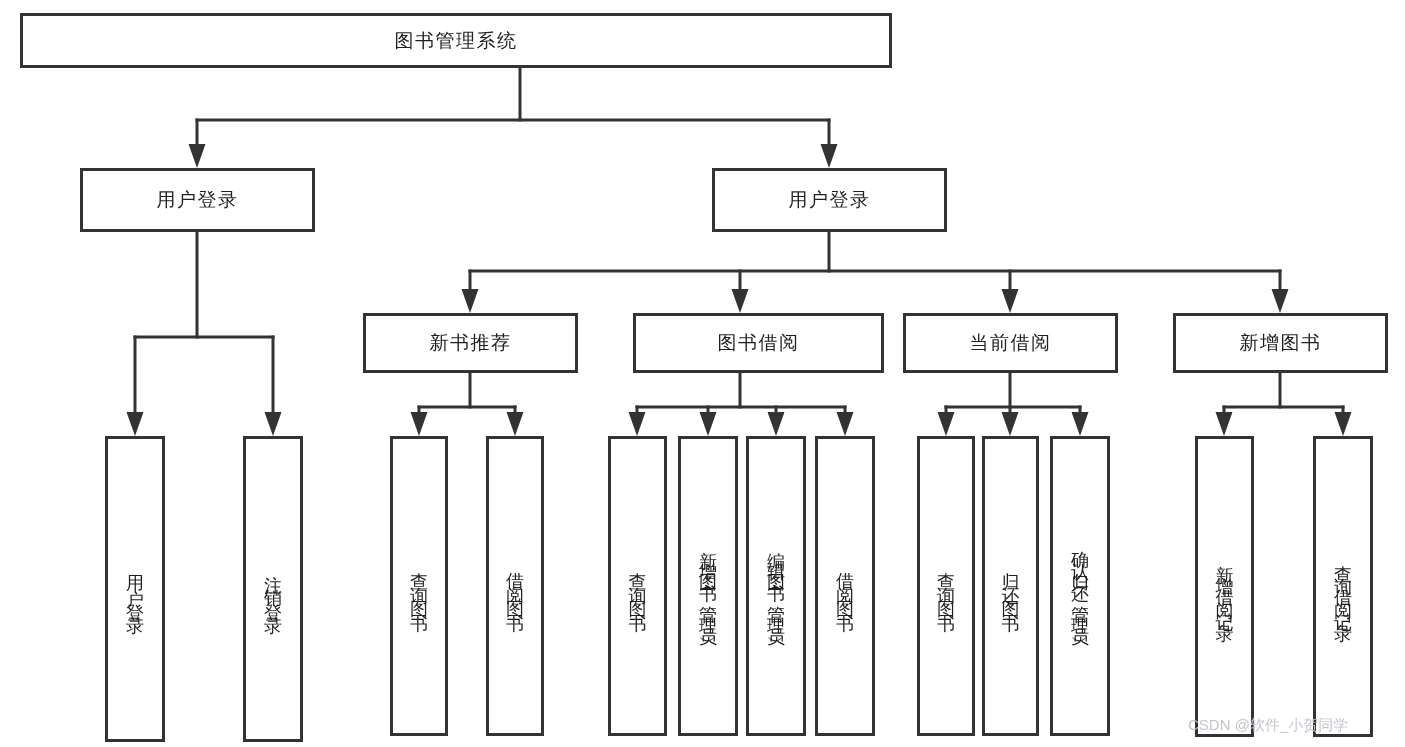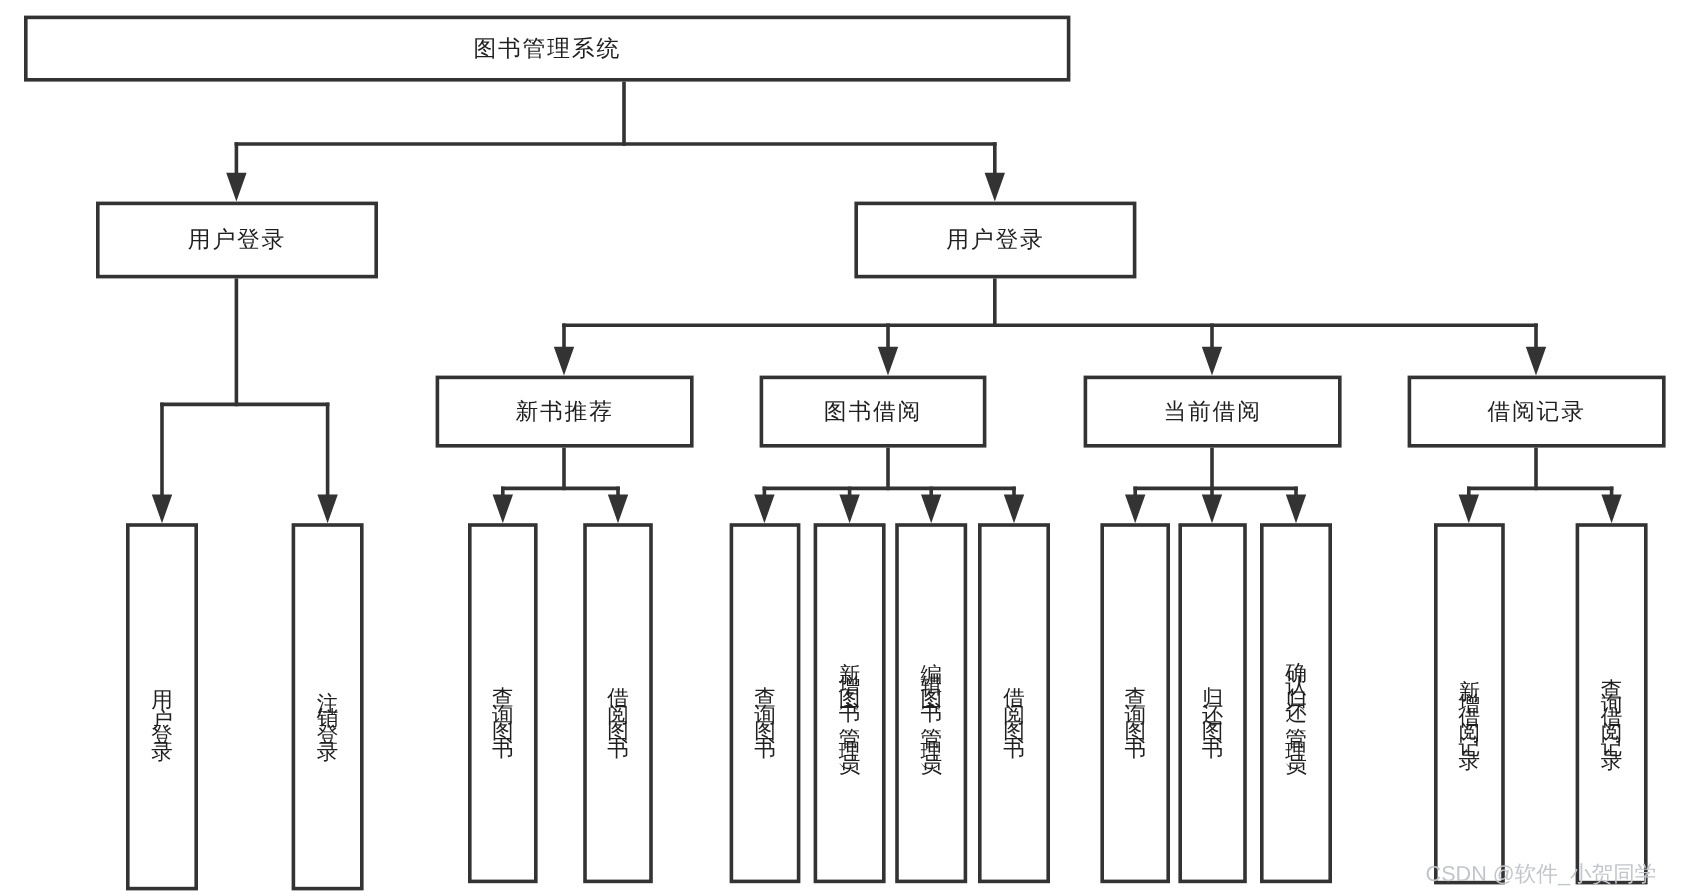--- a/index.html
+++ b/index.html
@@ -56,21 +56,21 @@
     color: var(--text);
     line-height: 1;
   }
   .vt4 { letter-spacing: 14px; }
   .vt6 { letter-spacing: 12px; }
   .vt9 { letter-spacing: 11px; }
   .watermark {
     position: absolute;
     left: 1188px;
     top: 716px;
-    font-size: 18px;
+    font-size: 15px;
     color: var(--watermark);
     white-space: nowrap;
     z-index: 5;
   }
 </style>
 </head>
 <body>
 
 <div class="canvas">
 
@@ -157,28 +157,28 @@
   <div class="box" style="left:80px; top:168px; width:235px; height:64px;">
     <span class="hlabel">用户登录</span>
   </div>
   <div class="box" style="left:712px; top:168px; width:235px; height:64px;">
     <span class="hlabel">用户登录</span>
   </div>
 
   <div class="box" style="left:363px; top:313px; width:215px; height:60px;">
     <span class="hlabel">新书推荐</span>
   </div>
-  <div class="box" style="left:633px; top:313px; width:189px; height:60px;align-items:center;">
+  <div class="box" style="left:633px; top:313px; width:251px; height:60px;align-items:center;">
     <span class="hlabel">图书借阅</span>
   </div>
   <div class="box" style="left:903px; top:313px; width:215px; height:60px;text-align:center;">
     <span class="hlabel">当前借阅</span>
   </div>
   <div class="box" style="left:1173px; top:313px; width:215px; height:60px;">
-    <span class="hlabel">借阅记录</span>
+    <span class="hlabel">新增图书</span>
   </div>
 
   <div class="box" style="left:105px; top:436px; width:60px; height:306px;">
     <span class="vlabel vt4">用户登录</span>
   </div>
   <div class="box" style="left:243px; top:436px; width:60px; height:306px;">
     <span class="vlabel vt4">注销登录</span>
   </div>
 
   <div class="box" style="left:390px; top:436px; width:58px; height:300px;">

